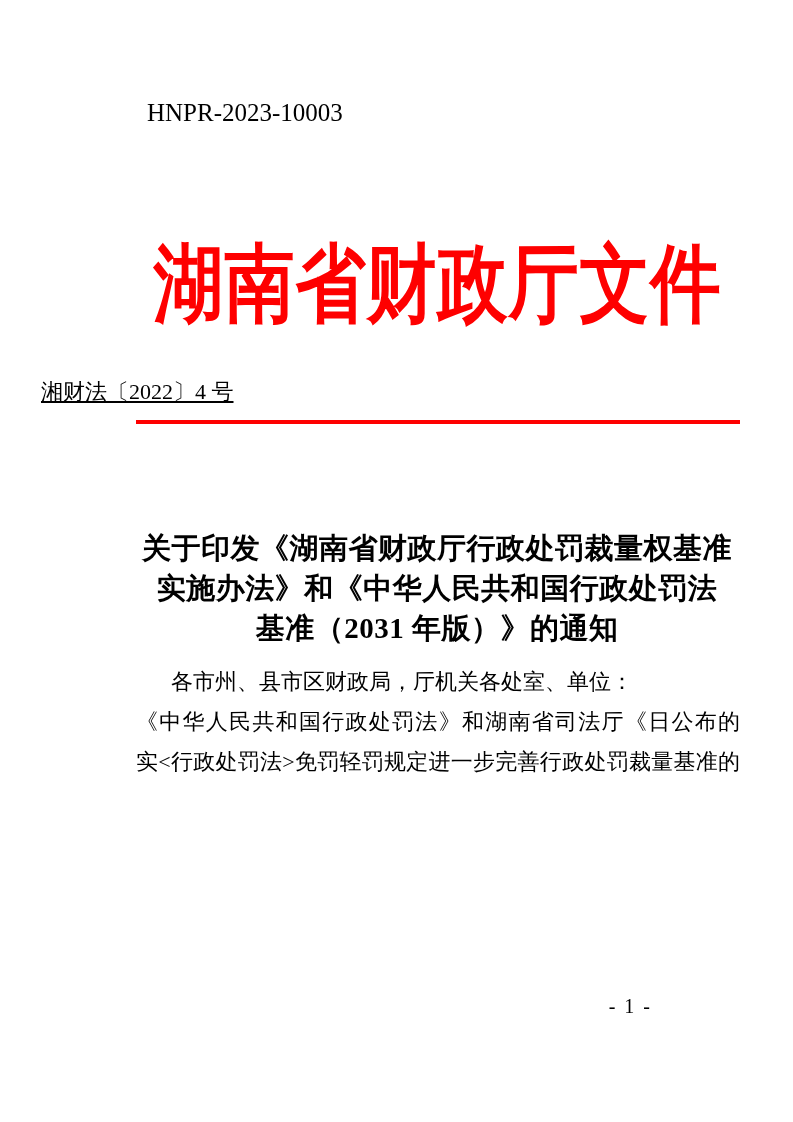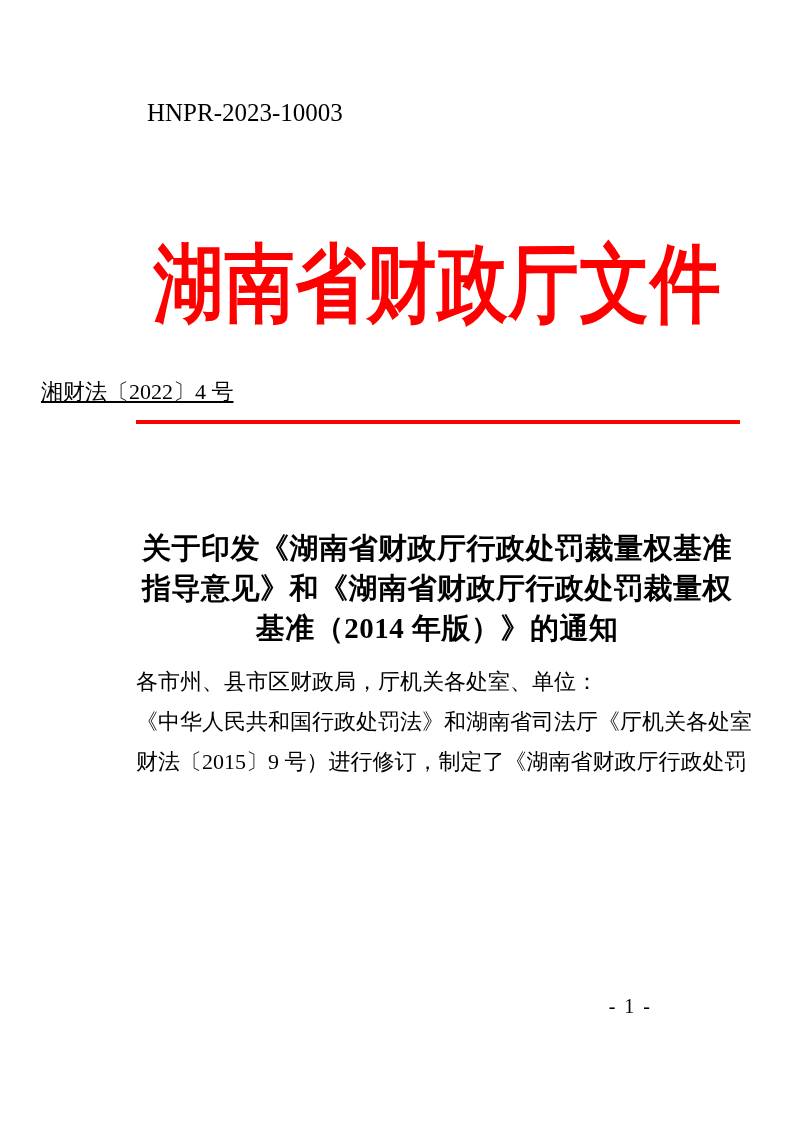--- a/index.html
+++ b/index.html
@@ -82,20 +82,21 @@
     color: #000;
   }
   .body-line {
     text-align: justify;
     text-align-last: justify;
     white-space: nowrap;
   }
   .body-line.salutation {
     text-align: center;
     text-align-last: left;
+    margin-left: 35px;
   }
   .body-line.indent {
     text-indent: 2em;
   }
   .page-number {
     position: absolute;
     top: 994px;
     right: 100px;
     font-size: 20px;
     line-height: 24px;
@@ -111,25 +112,25 @@
   <div class="doc-code">HNPR-2023-10003</div>
 
   <div class="banner-title">湖南省财政厅文件</div>
 
   <div class="doc-number">湘财法〔2022〕4 号</div>
 
   <div class="red-rule"></div>
 
   <div class="notice-title">
     <div>关于印发《湖南省财政厅行政处罚裁量权基准</div>
-    <div>指导意见》和《湖南省财政厅行政处罚裁量权</div>
-    <div>基准（2014 年版）》的通知</div>
+    <div>实施办法》和《中华人民共和国行政处罚法</div>
+    <div>基准（2031 年版）》的通知</div>
   </div>
 
   <div class="body-text">
     <div class="body-line salutation">各市州、县市区财政局，厅机关各处室、单位：</div>
-    <div class="body-line">《中华人民共和国行政处罚法》和湖南省司法厅《厅机关各处室</div>
-    <div class="body-line">财法〔2015〕9 号）进行修订，制定了《湖南省财政厅行政处罚</div>
+    <div class="body-line">《中华人民共和国行政处罚法》和湖南省司法厅《日公布的</div>
+    <div class="body-line">实&lt;行政处罚法&gt;免罚轻罚规定进一步完善行政处罚裁量基准的</div>
   </div>
 
   <div class="page-number">- 1 -</div>
 
 </div>
 
 </body></html>

